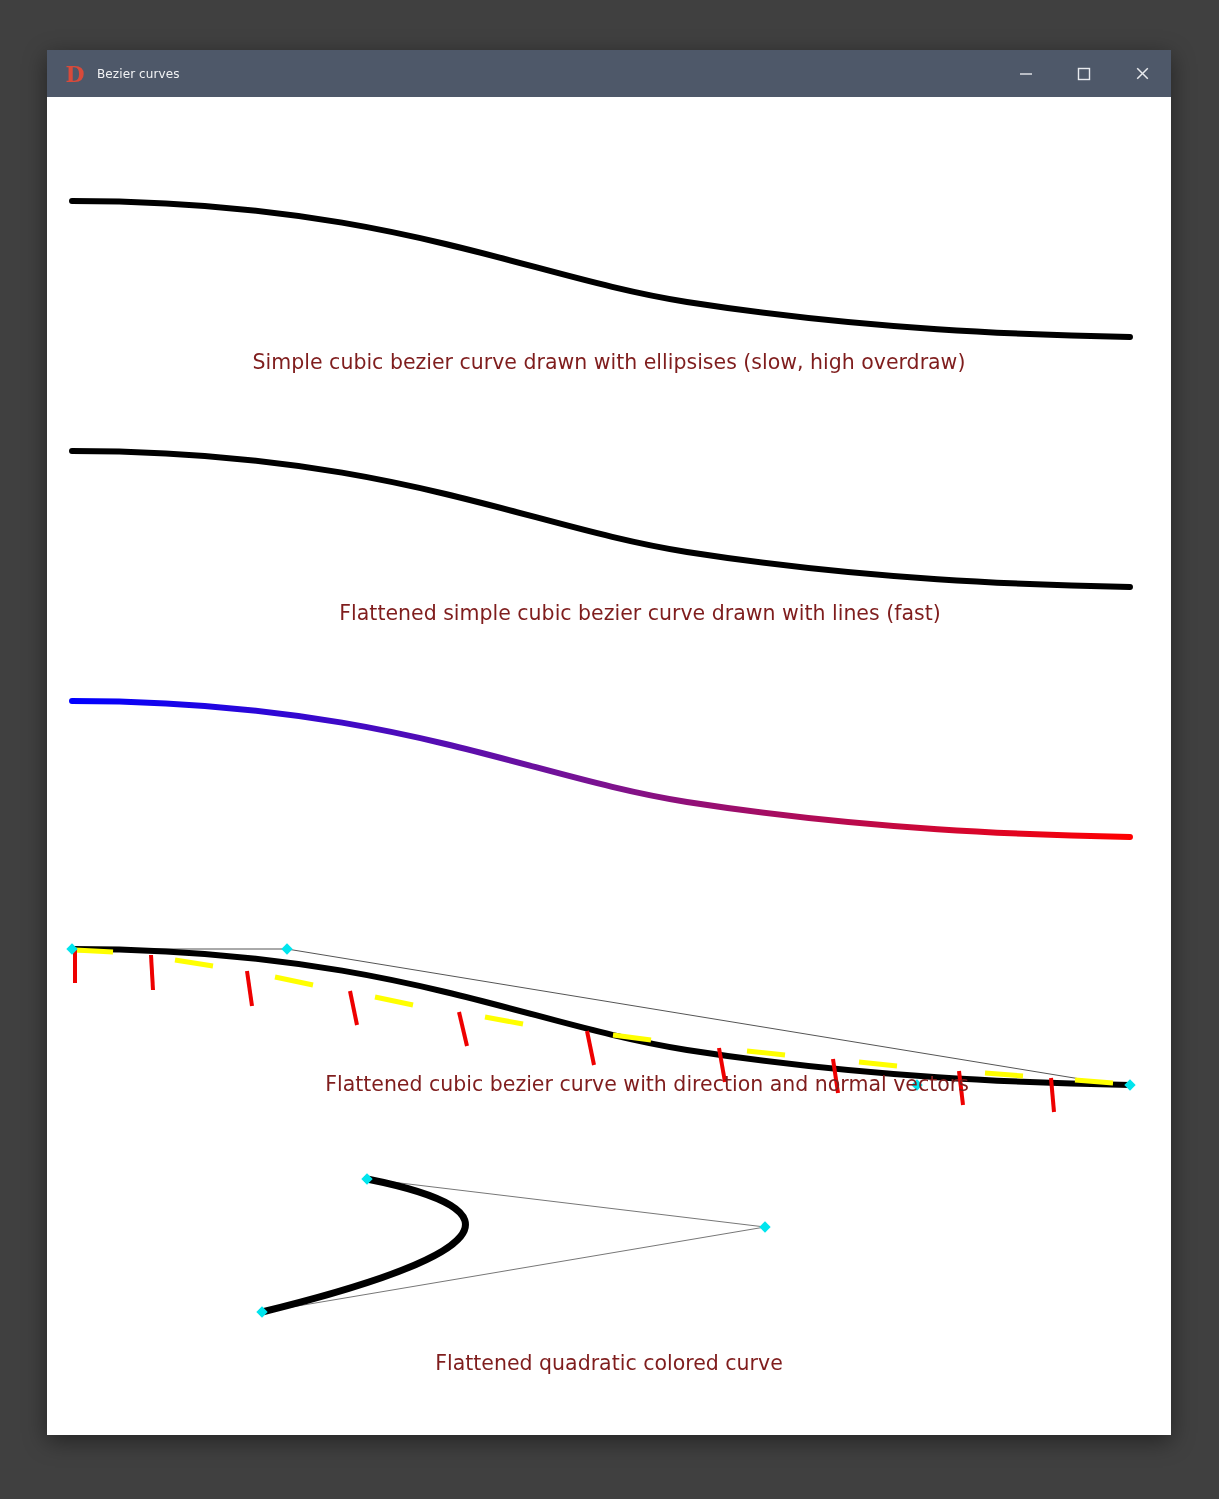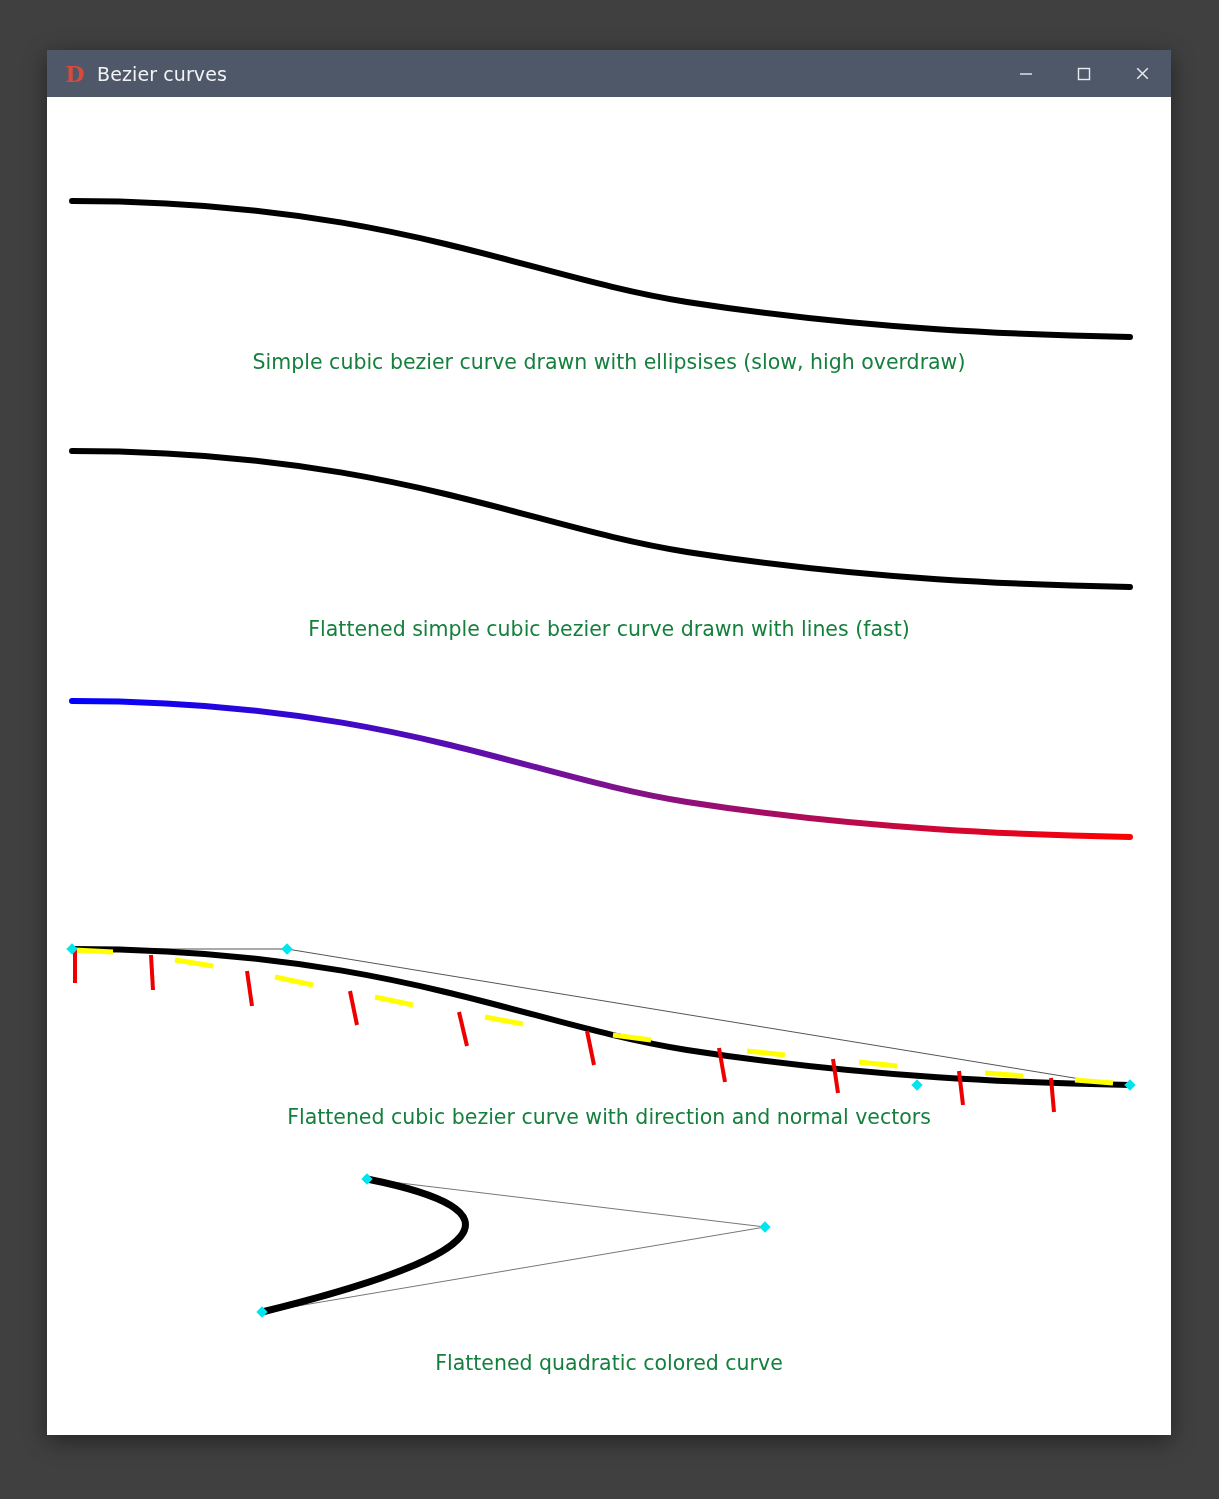--- a/index.html
+++ b/index.html
@@ -50,21 +50,21 @@
     font-size: 22px;
     line-height: 22px;
     font-weight: 700;
     display: flex;
     align-items: center;
     justify-content: center;
   }
 
   .title-text {
     color: #f2f3f5;
-    font-size: 19px;
+    font-size: 12px;
     font-family: "DejaVu Sans", sans-serif;
     letter-spacing: 0.1px;
   }
 
   .win-controls {
     margin-left: auto;
     display: flex;
     height: 100%;
   }
 
@@ -91,21 +91,21 @@
     width: 100%;
     height: 100%;
   }
 
   .caption {
     position: absolute;
     width: 100%;
     text-align: center;
     font-family: "DejaVu Sans", sans-serif;
     font-size: 20.5px;
-    color: #15803d;
+    color: #7f1d1d;
     white-space: nowrap;
   }
 </style>
 </head>
 <body>
 
 <div class="desktop">
 
   <div class="window">
 
@@ -200,19 +200,19 @@
           <path d="M 320 1082 Q 560 1130, 215 1215" fill="none" stroke="#000000" stroke-width="7" stroke-linecap="round"></path>
           <g fill="#00e5ee">
             <rect x="316" y="1078" width="8" height="8" transform="rotate(45 320 1082)"></rect>
             <rect x="714" y="1126" width="8" height="8" transform="rotate(45 718 1130)"></rect>
             <rect x="211" y="1211" width="8" height="8" transform="rotate(45 215 1215)"></rect>
           </g>
         </g>
       </svg>
 
       <div class="caption" style="top: 253px;">Simple cubic bezier curve drawn with ellipsises (slow, high overdraw)</div>
-      <div class="caption" style="top: 520px;">Flattened simple cubic bezier curve drawn with lines (fast)</div>
-      <div class="caption" style="top: 1008px;">Flattened cubic bezier curve with direction and normal vectors</div>
+      <div class="caption" style="top: 504px; padding-left: 31px;">Flattened simple cubic bezier curve drawn with lines (fast)</div>
+      <div class="caption" style="top: 975px; margin-left: 38px;">Flattened cubic bezier curve with direction and normal vectors</div>
       <div class="caption" style="top: 1254px;">Flattened quadratic colored curve</div>
 
     </div>
   </div>
 </div>
 
 </body></html>

